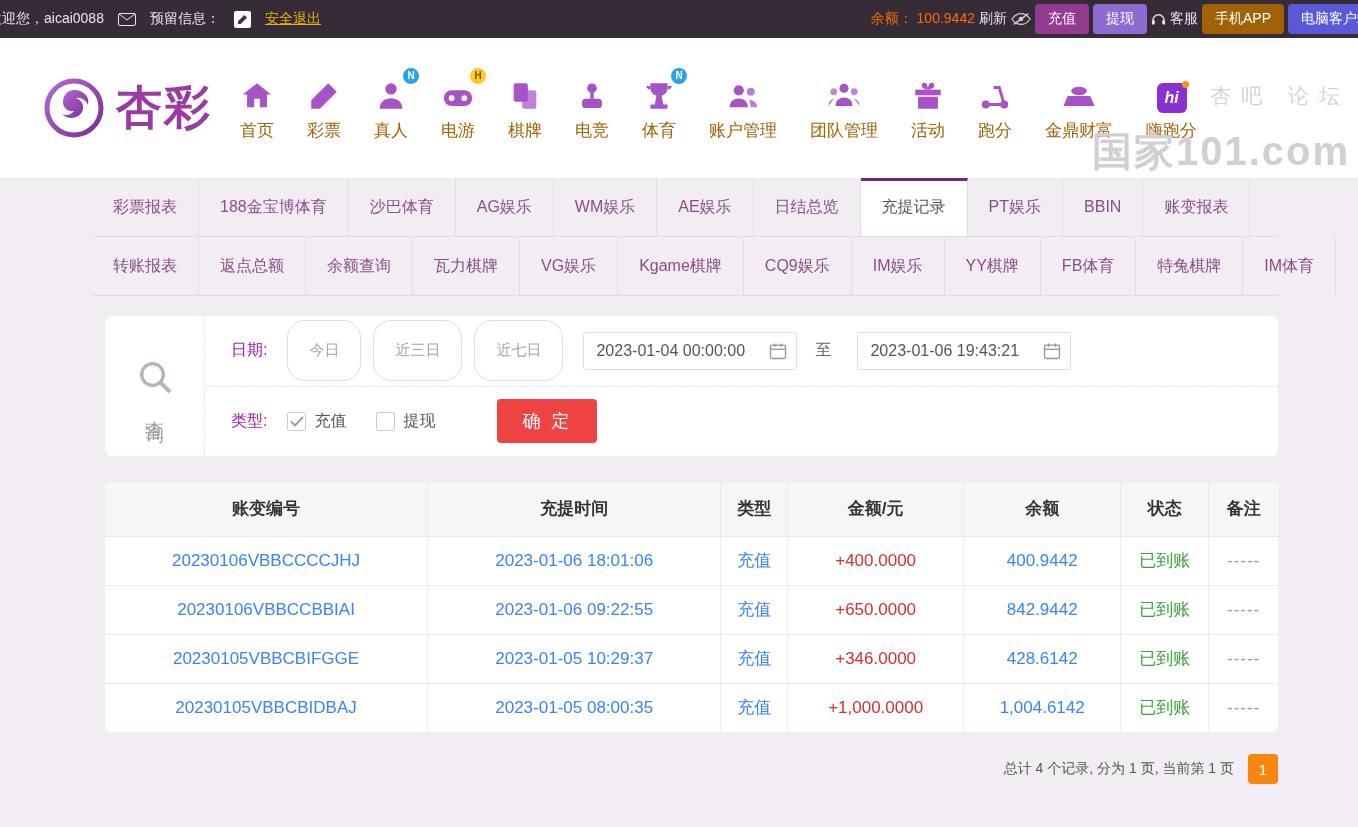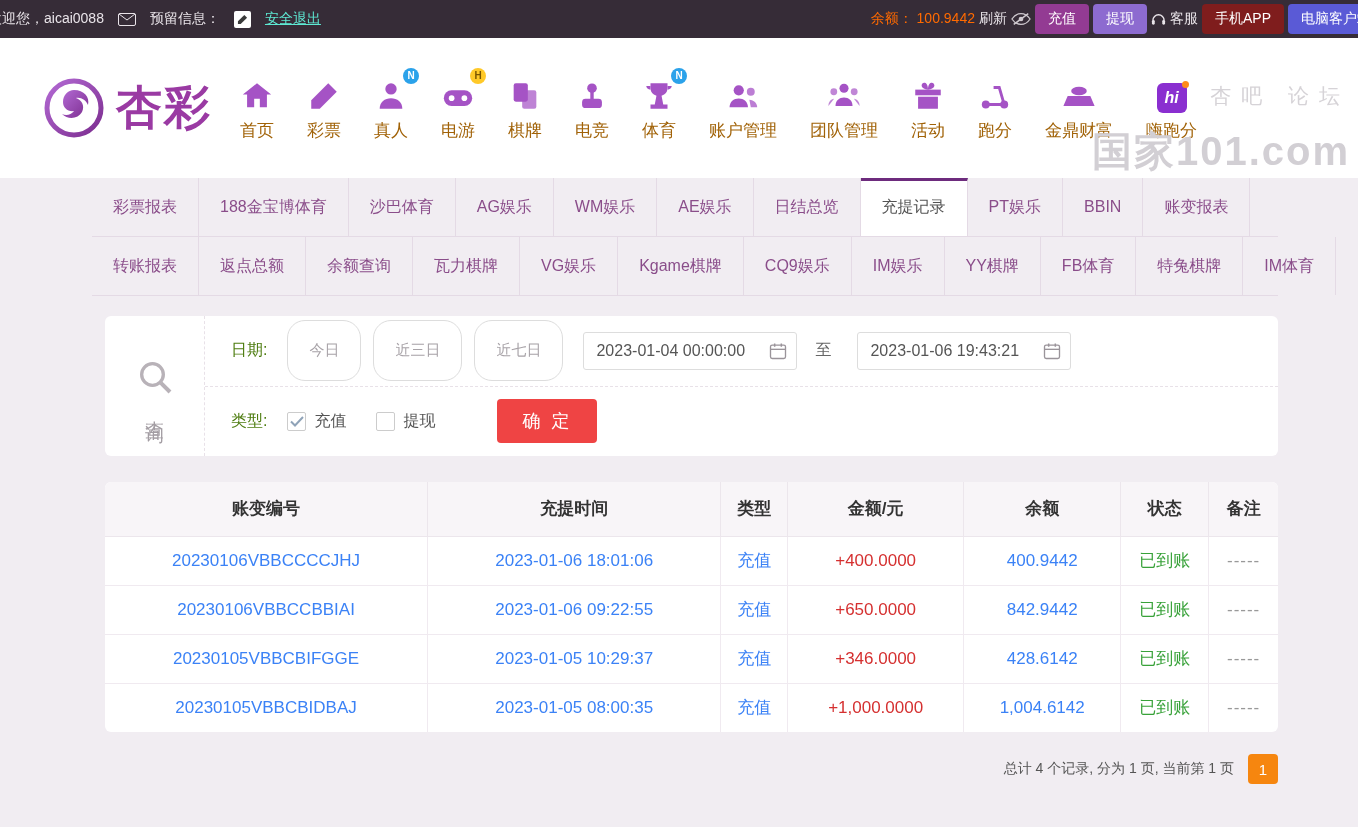--- a/index.html
+++ b/index.html
@@ -4,29 +4,29 @@
 <style>
   * { margin:0; padding:0; box-sizing:border-box; }
   html,body { width:1358px; height:827px; overflow:hidden; background:#fff;
     font-family:"Liberation Sans","DejaVu Sans",sans-serif; }
 
   
   .topbar { height:38px; background:#362c37; display:flex; align-items:center;
     justify-content:space-between; color:#e9e4e9; font-size:14px; padding:0; }
   .tb-left { display:flex; align-items:center; gap:14px; margin-left:-12px; white-space:nowrap; }
   .tb-right { display:flex; align-items:center; gap:4px; white-space:nowrap; }
-  .tb-link { color:#5eead4; text-decoration:underline; cursor:pointer; }
+  .tb-link { color:#eab308; text-decoration:underline; cursor:pointer; }
   .tb-ico { display:inline-flex; align-items:center; }
   .edit-ico { width:17px; height:17px; background:#fff; border-radius:2px;
     display:inline-flex; align-items:center; justify-content:center; }
   .balance { color:#ff6a00; }
   .tb-btn { border:none; color:#fff; font-size:14px; padding:6px 13px; border-radius:4px; cursor:pointer; }
   .btn-recharge { background:#933b93; }
   .btn-withdraw { background:#8d6bd0; }
-  .btn-app { background:#7f1d1d; }
+  .btn-app { background:#a16207; }
   .btn-pc { background:#5a5ad6; margin-right:-26px; }
   .service { display:inline-flex; align-items:center; gap:4px; }
 
   
   .navbar { height:140px; background:#fff; display:flex; align-items:center;
     padding-left:42px; position:relative; }
   .logo { display:flex; align-items:center; gap:10px; margin-right:28px; cursor:pointer; }
   .logo-text { font-size:46px; font-weight:bold; color:#9a3aa3; letter-spacing:2px; }
   .nav-items { display:flex; gap:33px; align-items:flex-end; }
   .nav-item { display:flex; flex-direction:column; align-items:center; gap:6px;
@@ -58,21 +58,21 @@
   .card { background:#fff; border-radius:6px; margin-left:105px; width:1173px; }
 
   
   .filter-card { margin-top:20px; height:140px; display:flex; }
   .query-side { width:100px; display:flex; flex-direction:column; align-items:center;
     justify-content:center; border-right:1px dashed #e8e1e8; }
   .query-label { writing-mode:vertical-rl; font-size:19px; color:#a39da3; letter-spacing:5px; margin-top:8px; }
   .filter-main { flex:1; display:flex; flex-direction:column; }
   .filter-row { flex:1; display:flex; align-items:center; padding-left:26px; gap:12px; }
   .filter-row.first { border-bottom:1px dashed #e8e1e8; }
-  .f-label { color:#4d7c0f; font-size:16px; margin-right:8px; }
+  .f-label { color:#a21caf; font-size:16px; margin-right:8px; }
   .pill { border:1px solid #ddd; background:#fff; border-radius:18px; padding:20px 21px;
     color:#a8a3a8; font-size:15px; cursor:pointer; }
   .date-box { width:214px; height:38px; border:1px solid #ddd; border-radius:3px; display:flex;
     align-items:center; justify-content:space-between; padding:0 8px 0 12px; color:#555;
     font-size:16px; cursor:pointer; margin-left:8px; }
   .to-label { color:#666; font-size:16px; margin:0 6px; }
   .chk-group { display:flex; align-items:center; gap:8px; margin-right:18px; cursor:pointer; }
   .chk { width:19px; height:19px; border:1px solid #ccc; border-radius:2px; background:#fff;
     display:inline-flex; align-items:center; justify-content:center; }
   .chk-label { color:#555; font-size:16px; }

